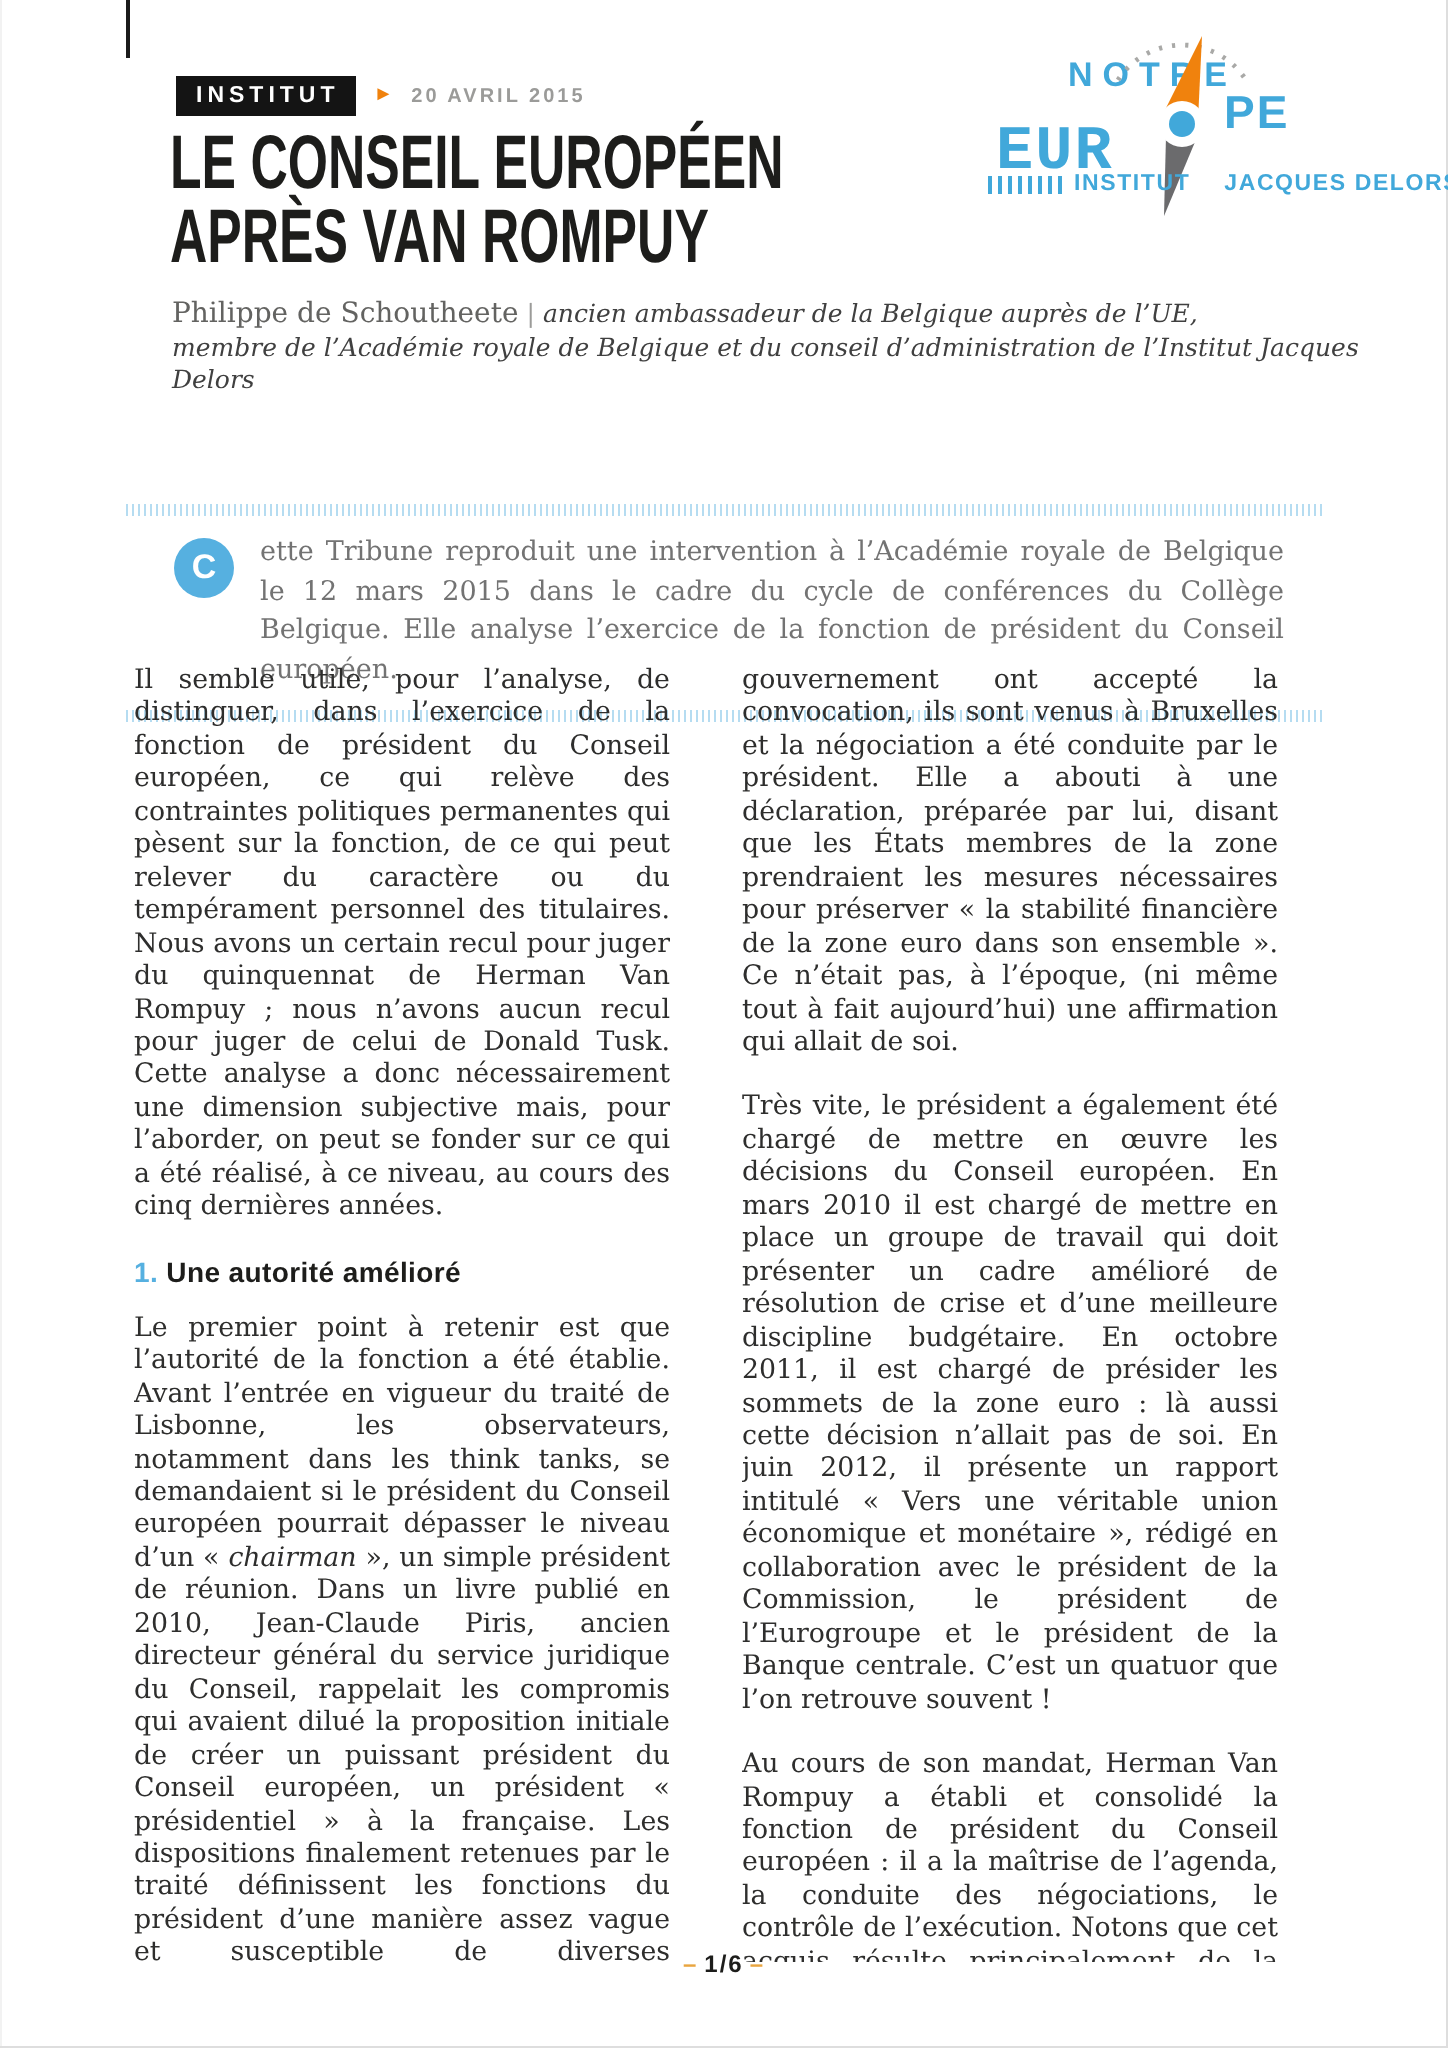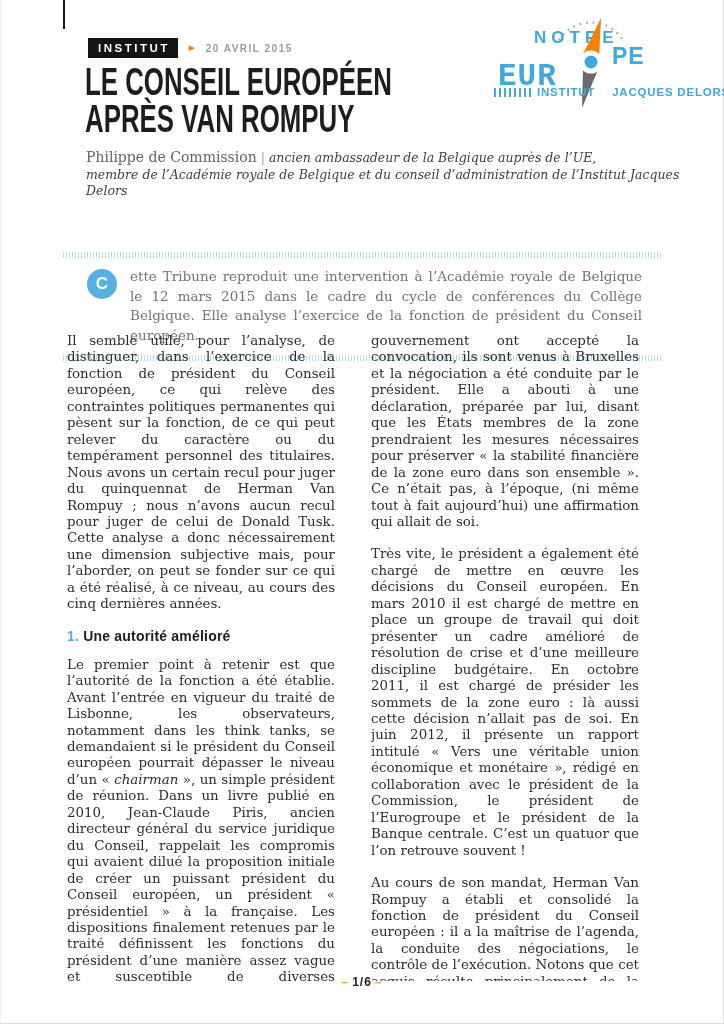--- a/index.html
+++ b/index.html
@@ -80,21 +80,21 @@
     <span class="arrow">►</span>
     <span class="date">20 AVRIL 2015</span>
   </div>
 
   <h1 class="title">
     <span class="tline">LE CONSEIL EUROPÉEN</span>
     <span class="tline">APRÈS VAN ROMPUY</span>
   </h1>
 
   <p class="author">
-    <span class="author-name">Philippe de Commission</span><span class="author-sep">|</span><span class="author-desc">ancien ambassadeur de la Belgique auprès de l’UE,</span><br>
+    <span class="author-name">Philippe de Schoutheete</span><span class="author-sep">|</span><span class="author-desc">ancien ambassadeur de la Belgique auprès de l’UE,</span><br>
     <span class="author-desc">membre de l’Académie royale de Belgique et du conseil d’administration de l’Institut Jacques Delors</span>
   </p>
 
   <div class="logo">
     <span class="logo-notre">NOTRE</span>
     <span class="logo-eur">EUR</span>
     <span class="logo-pe">PE</span>
     <svg class="needle-svg" viewBox="0 0 52 104">
       <path d="M -15 24 A 38 38 0 0 1 49 24" fill="none" stroke="#a9a9a7" stroke-width="2.4" stroke-dasharray="1.6 5"></path>
       <polygon points="27,2 8,40 25,44" fill="#f0820d"></polygon>

